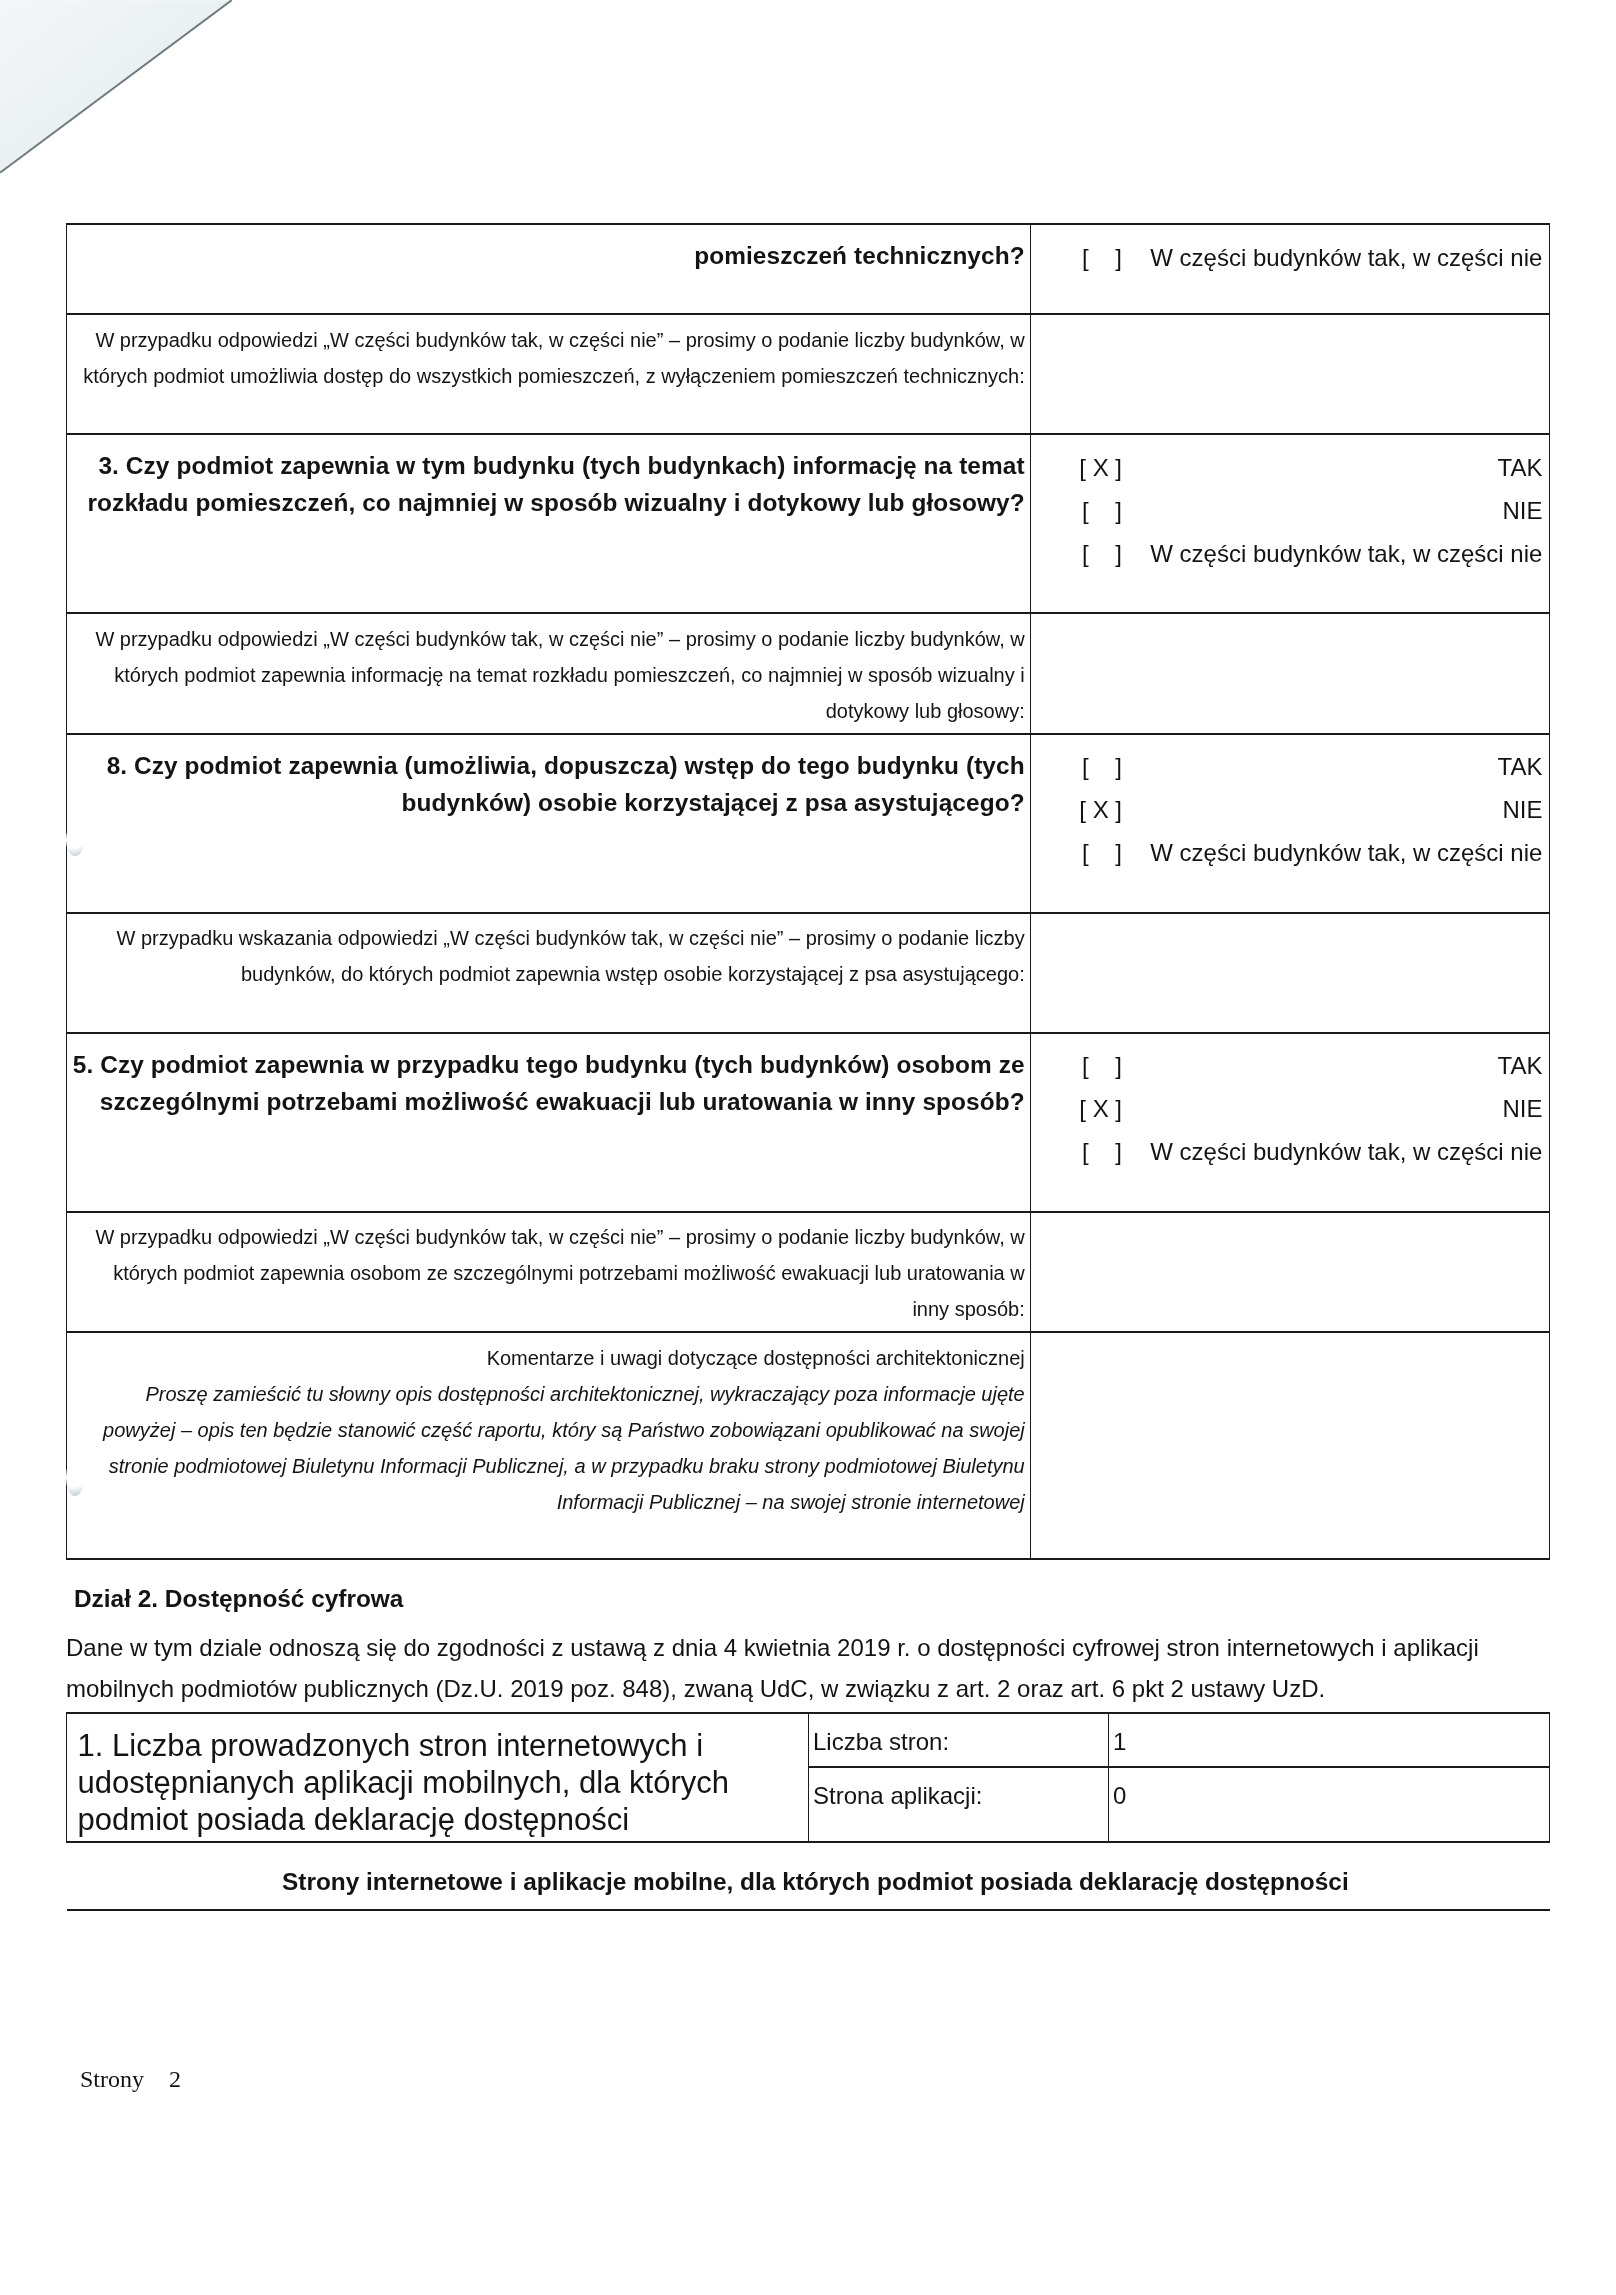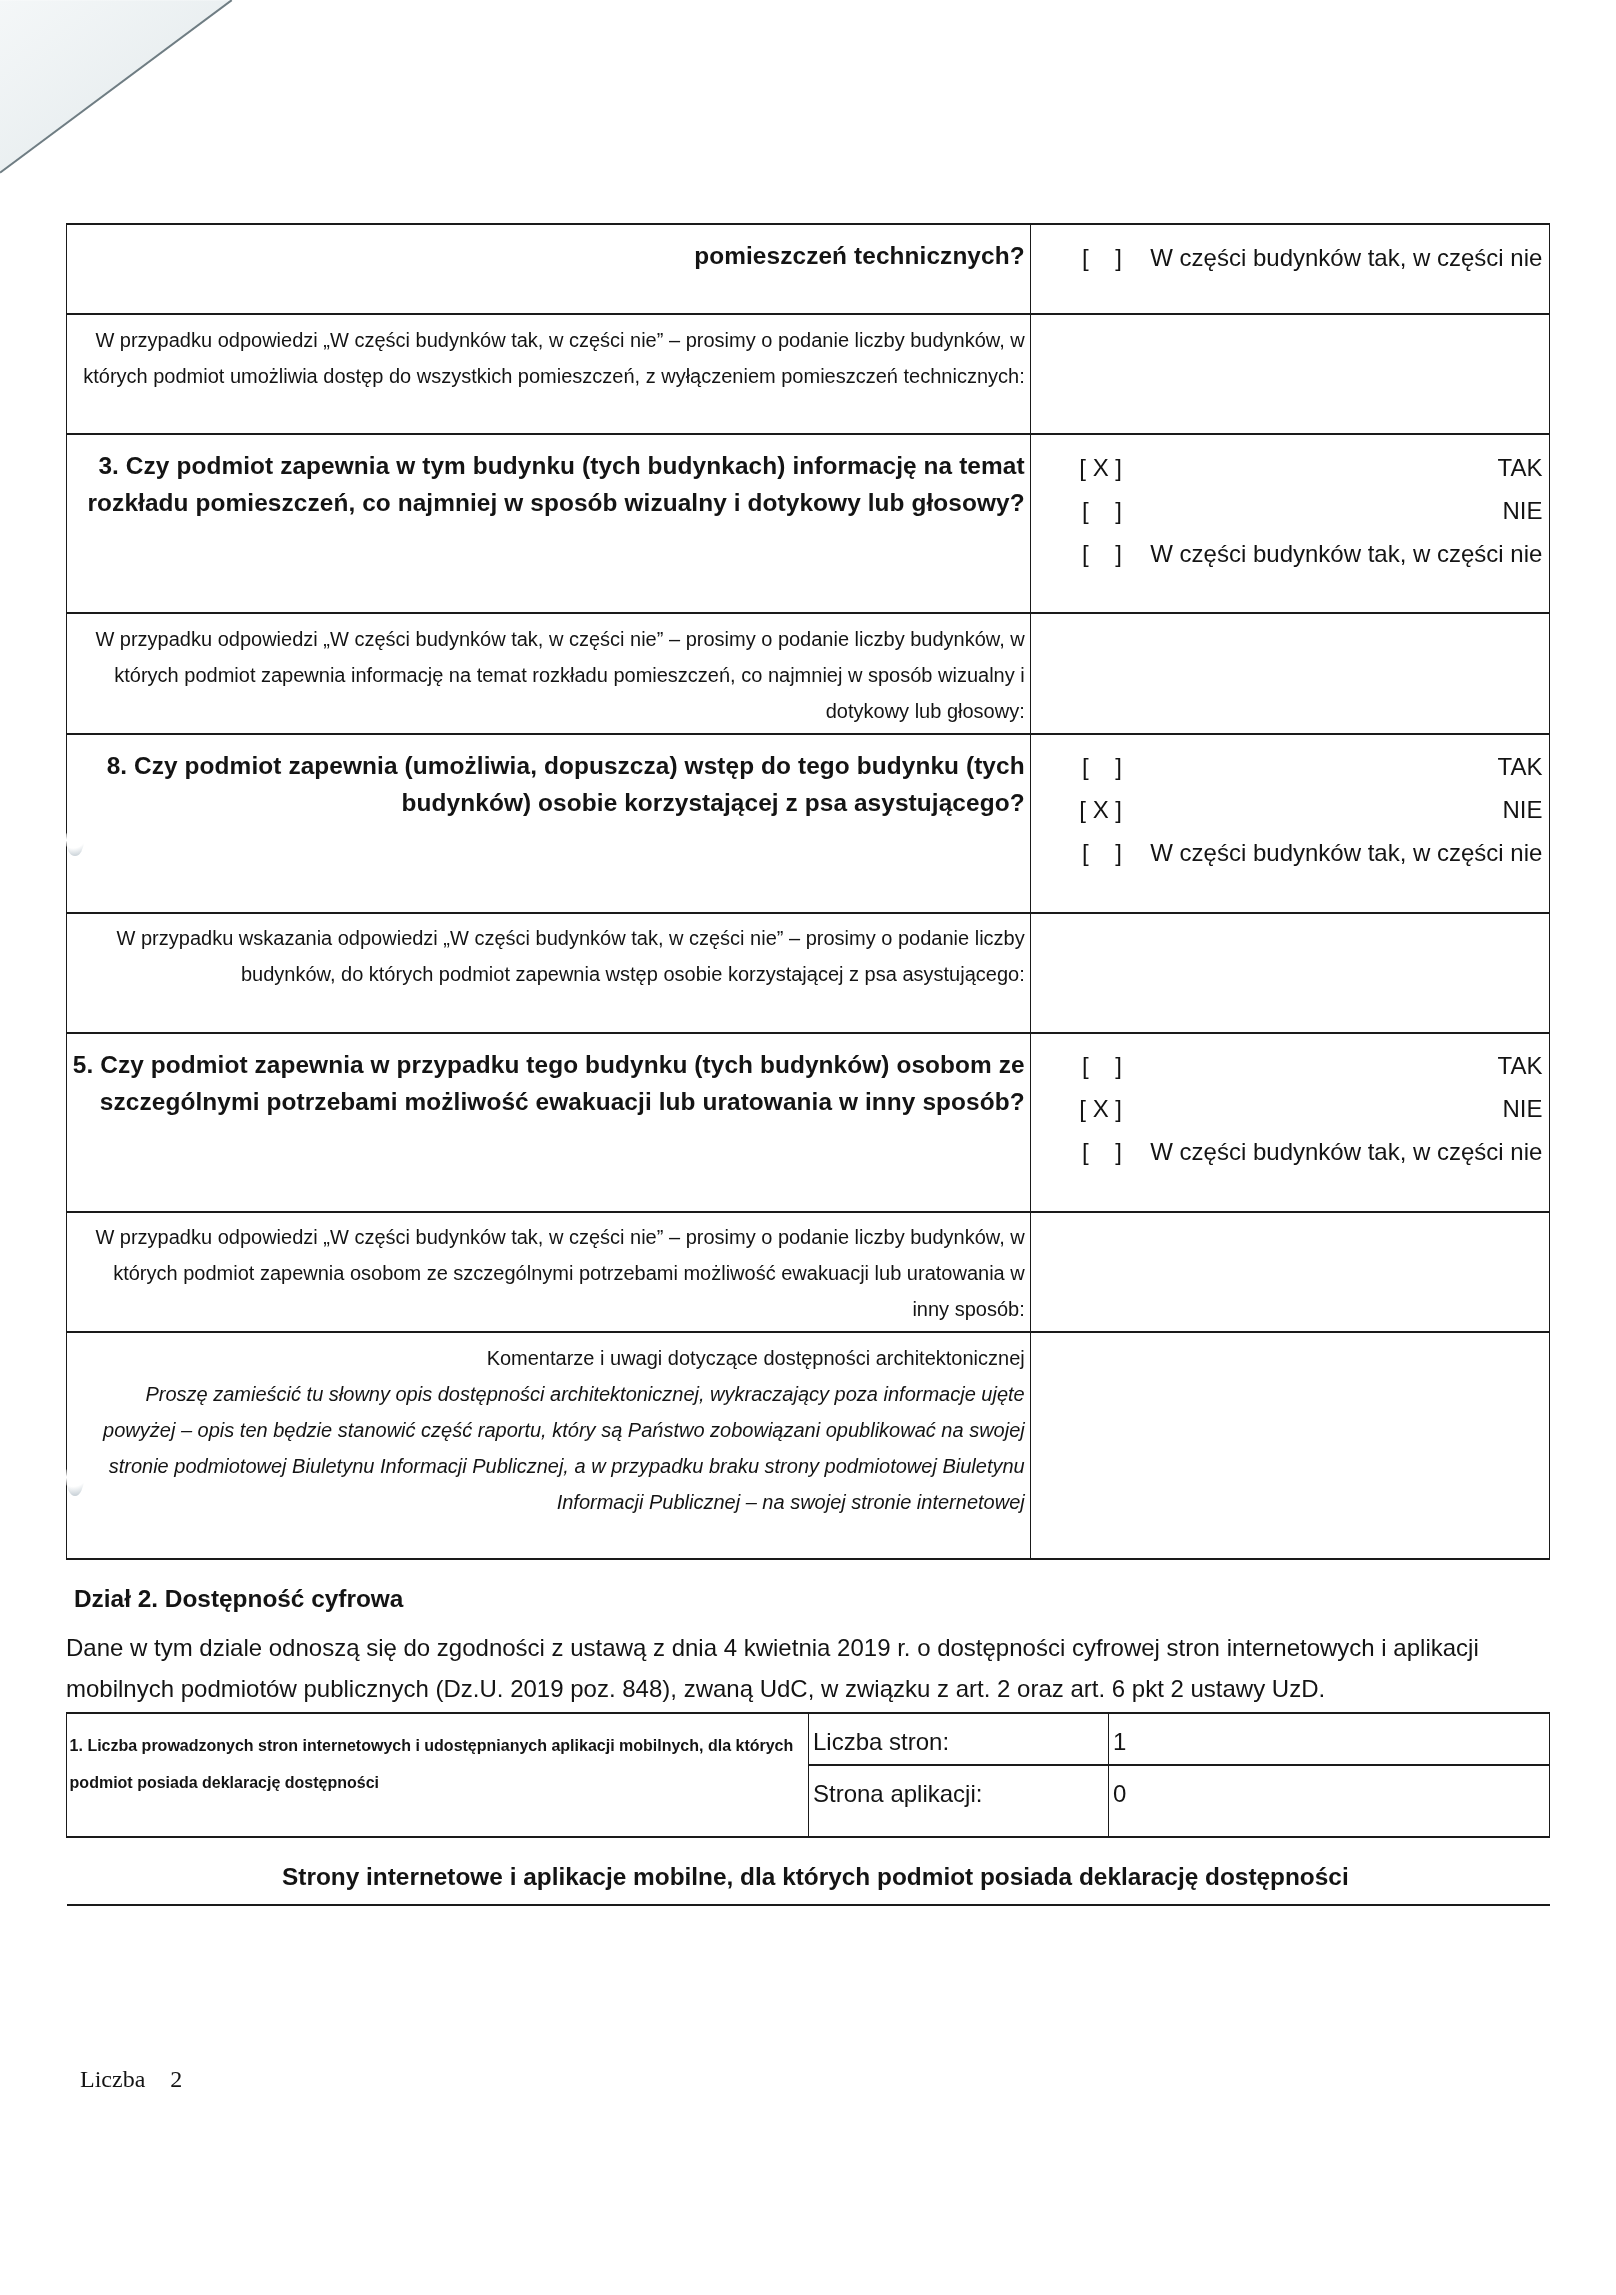--- a/index.html
+++ b/index.html
@@ -19,21 +19,21 @@
   .opt { display: flex; align-items: flex-start; }
   .opt .box { width: 51px; flex: none; white-space: pre; }
   .opt .lbl { flex: 1; line-height: 37px; padding-top: 3.3px; }
   .opt.multi .lbl { line-height: 37px; }
   .sec-title { position: absolute; left: 74px; top: 1585px; font-size: 24.4px; font-weight: bold; }
   .sec-intro { position: absolute; left: 66px; top: 1627px; width: 1489px; font-size: 24px; line-height: 41px; }
   .digital { position: absolute; left: 66px; top: 1712px; width: 1482px; }
   table.dig { width: 100%; border-collapse: collapse; table-layout: fixed; }
   table.dig td { border: 1.3px solid #1a1a1a; border-top-width: 2.6px; border-bottom-width: 2.6px; vertical-align: top; padding: 0; }
   col.d1 { width: 742px; } col.d2 { width: 300px; } col.d3 { width: 441px; }
-  .dq { font-size: 16px; font-weight: bold; line-height: 37px; padding: 13px 4px 2.6px 2.6px; }
+  .dq { font-size: 31px; font-weight: normal; line-height: 37px; padding: 13px 4px 2.6px 2.6px; margin-left: 8px; }
   .dl { font-size: 24px; line-height: 37px; padding: 9.2px 4px 4px 4px; }
   .dv { font-size: 24px; line-height: 37px; padding: 9.2px 4px 4px 4px; }
   .dhead { font-size: 24.4px; font-weight: bold; padding: 25px 5.3px 13px 20px; text-align: center; }
   .footer { position: absolute; left: 80px; top: 2066px; font-family: "Liberation Serif", serif; font-size: 24px; }
   .footer .num { margin-left: 25px; }
   .speck { position: absolute; border-radius: 50%; background: radial-gradient(circle at 40% 35%, #ffffff 55%, #b9c4cc 100%); }
 </style>
 </head>
 <body>
 
@@ -210,15 +210,15 @@
           </td>
     </tr>
   </tbody>
     </table>
 </div>
 
 <div class="speck" style="left:66px;top:824px;width:18.4px;height:32px;"></div>
 <div class="speck" style="left:66px;top:1459px;width:18.4px;height:37px;"></div>
 
 <div class="footer">
-  <span>Liczba</span><span class="num">2</span>
+  <span>Strony</span><span class="num">2</span>
 </div>
 
 
 </body></html>

